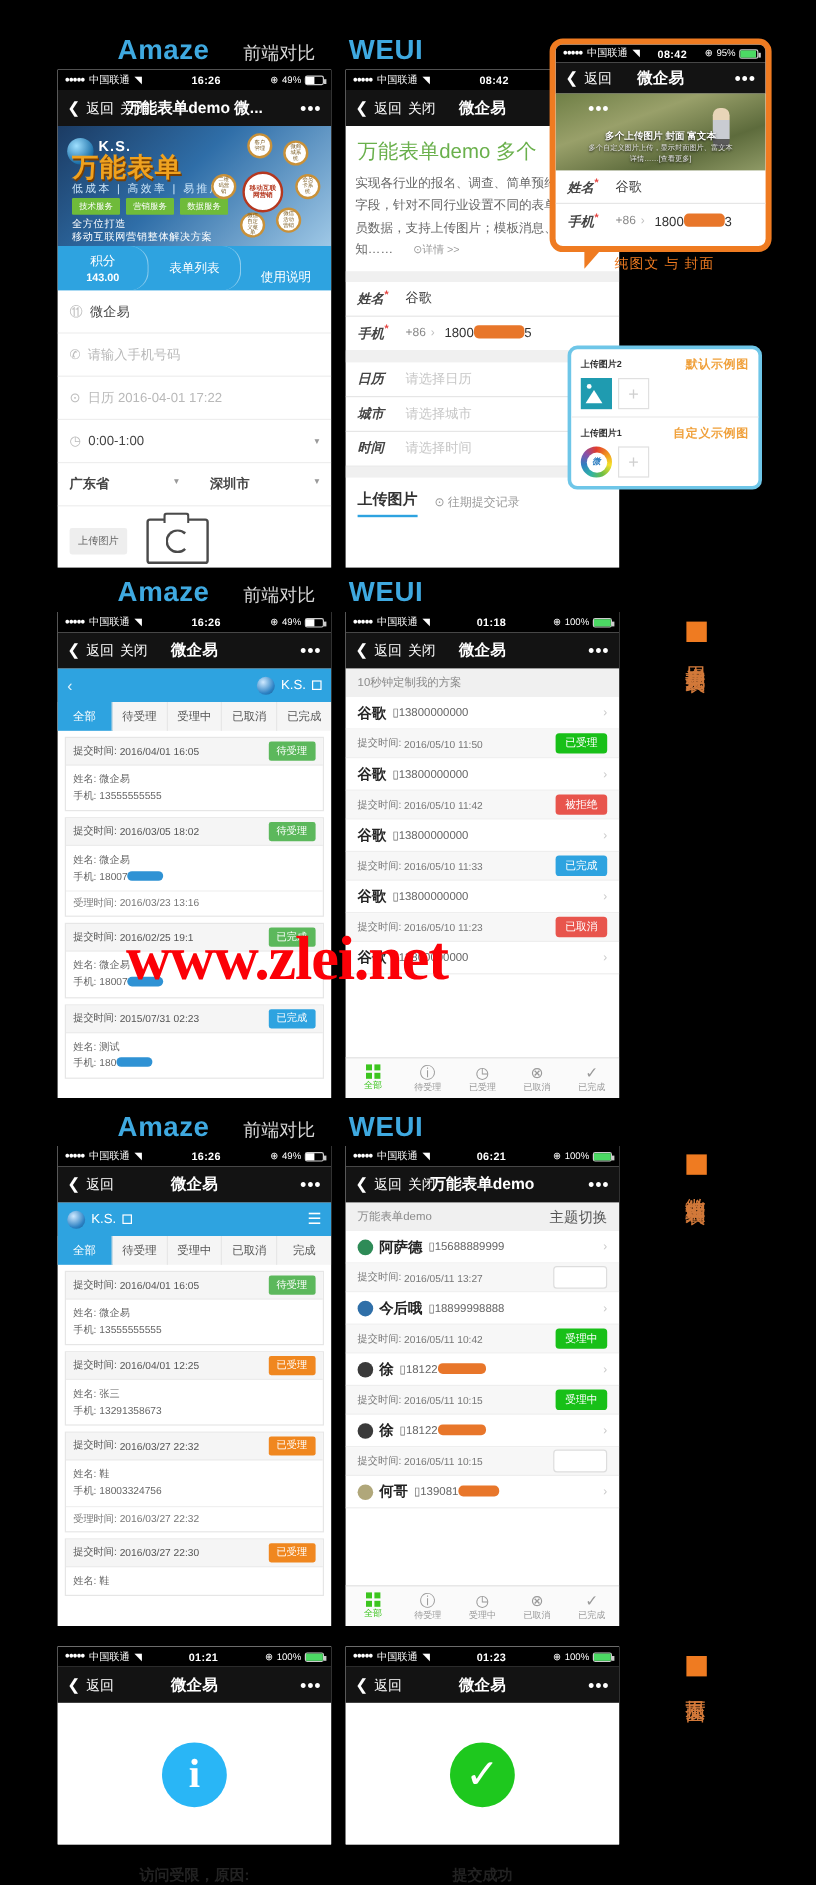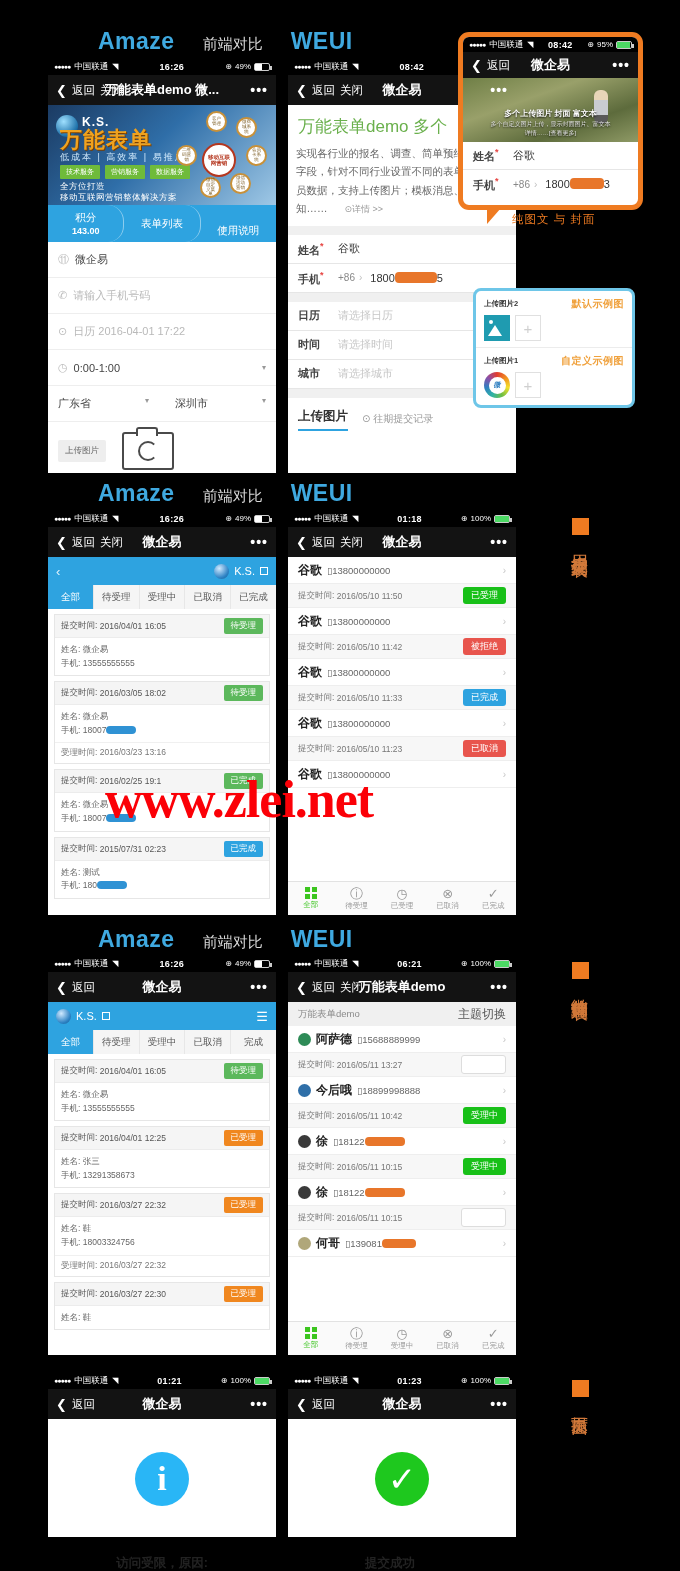--- a/index.html
+++ b/index.html
@@ -73,37 +73,37 @@
   .tabs3 > div:last-child { border-right:none;margin-top:15px; }
   .tabs3 .pts { font-size:10.5px; }
   .tabs3 .ptsv { font-size:9px; font-weight:bold; margin-top:1px;}
 
   .frow { height:36px; border-bottom:1px solid #eee; display:flex; align-items:center; padding:0 10px;
           font-size:11px; color:#444; gap:6px;}
   .frow .ico { color:#bdbdbd; font-size:11px; }
   .frow .ph { color:#b9b9b9; }
   .frow .caret { margin-left:auto; color:#999; font-size:8px;}
   .frow.split { padding:0; }
-  .frow.split > div { flex:1; display:flex; padding:0 10px; }
+  .frow.split > div { flex:1; display:flex; padding:0 10px;font-weight:bold; }
   .upl { padding:10px; display:flex; align-items:center; gap:16px;}
   .upl .btn { background:#eeeeee; color:#666; font-size:8.5px; padding:5px 7px; border-radius:2px;}
   .cam { width:52px; height:38px; border:2px solid #4a4a4a; border-radius:3px; position:relative;}
   .cam:before { content:""; position:absolute; left:12px; top:-7px; width:18px; height:7px;
         border:2px solid #4a4a4a; border-bottom:none; border-radius:3px 3px 0 0; background:#fff;}
   .cam .lens { position:absolute; left:50%; top:50%; transform:translate(-50%,-50%);
         width:20px; height:20px; border:2px solid #4a4a4a; border-radius:50%; border-right-color:#fff;}
 
   
   .w-title { color:#6ab04c; font-size:17px; font-weight:normal; padding:10px 10px 6px; }
   .w-para { font-size:10.5px; color:#666; line-height:1.75; padding:0 8px 8px; }
   .w-para .more { color:#9a9a9a; font-size:9px; margin-left:14px;}
   .w-gap { height:9px; background:#f0f0f0; }
   .wrow { display:flex; align-items:center; height:29px; border-bottom:1px solid #e6e6e6;
           padding:0 10px; font-size:11px; color:#333; }
-  .wrow .lab { width:40px; color:#444; font-weight:bold; font-size:11px;}
+  .wrow .lab { width:40px; color:#444; font-weight:bold; font-size:11px;font-style:italic;}
   .wrow .lab sup { color:#e64340; font-size:9px;}
   .wrow .val { color:#333; }
   .wrow .ph { color:#c7c7c7; }
   .wrow .cc { color:#888; font-size:10px; margin-right:8px;}
   .wrow .cc .ch { color:#c0c0c0; margin-left:4px;}
   .redact { display:inline-block; height:11px; background:#e8762a; border-radius:4px; vertical-align:-1px;}
   .wtabs { display:flex; gap:14px; padding:10px; align-items:center;}
   .wtabs .t1 { font-size:12.5px; font-weight:bold; color:#333; border-bottom:2px solid #2ea3e0; padding-bottom:4px;}
   .wtabs .t2 { font-size:10px; color:#9a9a9a; }
 
@@ -331,26 +331,26 @@
       <span class="lab"><span>手机</span><sup>*</sup></span>
       <span class="cc"><span>+86</span><span class="ch">›</span></span>
       <span class="val"><span>1800</span><span class="redact" style="width:42px"></span><span>5</span></span>
     </div>
     <div class="w-gap"></div>
     <div class="wrow">
       <span class="lab">日历</span>
       <span class="ph">请选择日历</span>
     </div>
     <div class="wrow">
+      <span class="lab">城市</span>
+      <span class="ph">请选择城市</span>
+    </div>
+    <div class="wrow">
       <span class="lab">时间</span>
       <span class="ph">请选择时间</span>
-    </div>
-    <div class="wrow">
-      <span class="lab">城市</span>
-      <span class="ph">请选择城市</span>
     </div>
     <div class="w-gap"></div>
     <div class="wtabs">
       <span class="t1">上传图片</span>
       <span class="t2">⊙ 往期提交记录</span>
     </div>
   </div>
 
   <div class="callout-orange" style="left:458px; top:32px; width:185px; height:178px;">
     <div class="statusbar" style="height:15px">
@@ -528,20 +528,21 @@
     </div>
     <div class="navbar">
       <span class="nav-left">
         <span class="nav-chev">❮</span>
         <span>返回</span>
         <span>关闭</span>
       </span>
       <span class="nav-title">微企易</span>
       <span class="nav-dots">•••</span>
     </div>
+    <div class="wl-head">10秒钟定制我的方案</div>
 
     <div class="wl-name">
       <span class="n">谷歌</span>
       <span class="p"><span>▯</span><span>13800000000</span></span>
       <span class="ar">›</span>
     </div>
     <div class="wl-sub">
       <span>提交时间:</span>&nbsp;<span>2016/05/10 11:50</span>
       <span class="bg g-green">已受理</span>
     </div>
@@ -854,20 +855,20 @@
         <span class="nav-chev">❮</span>
         <span>返回</span>
       </span>
       <span class="nav-title">微企易</span>
       <span class="nav-dots">•••</span>
     </div>
     <div class="tipbody">
       <span class="circ green">✓</span>
     </div>
   </div>
-  <div class="tip-cap" style="position:absolute; left:276px; top:1545px; width:228px;">提交成功</div>
+  <div class="tip-cap" style="position:absolute; left:288px; top:1545px; width:228px;">提交成功</div>
 
   <div class="vlabel" style="left:557px; top:1380px;">
     <div class="sq"></div>
     <span class="vtxt">提示页面</span>
   </div>
 
 </div>
 
 </body></html>

